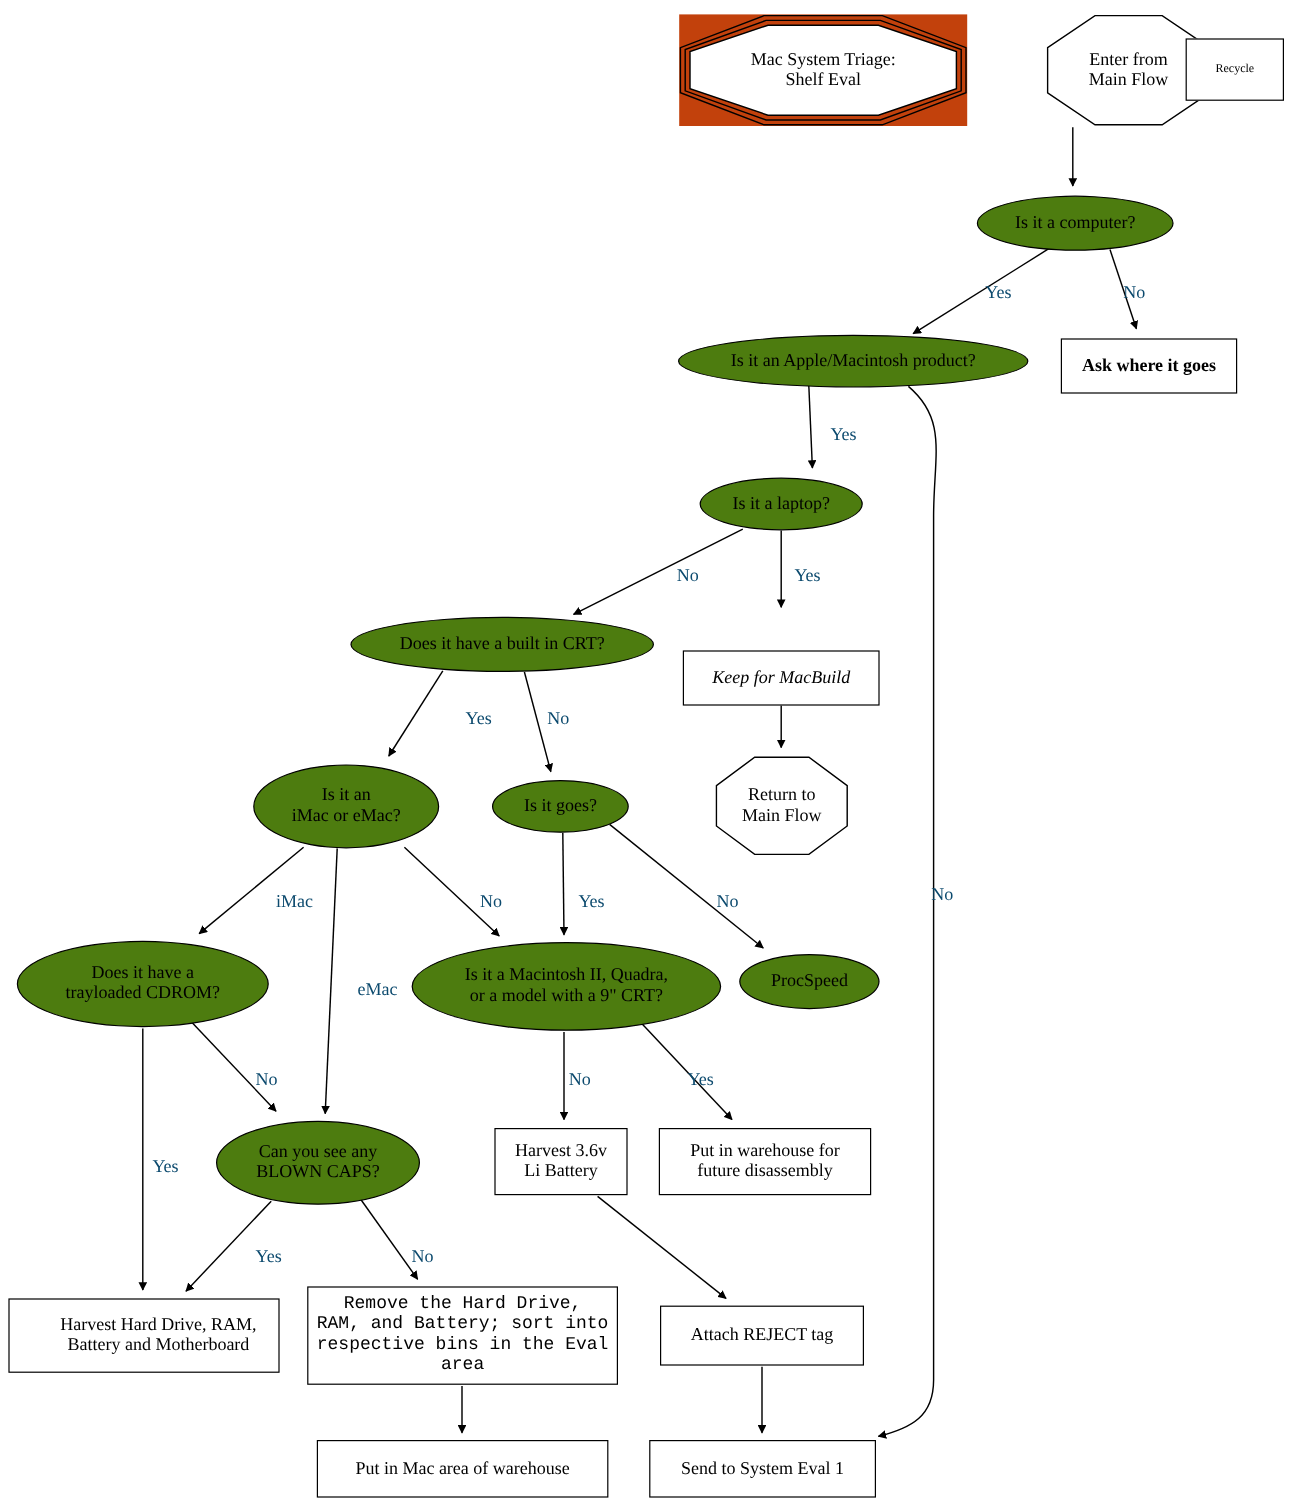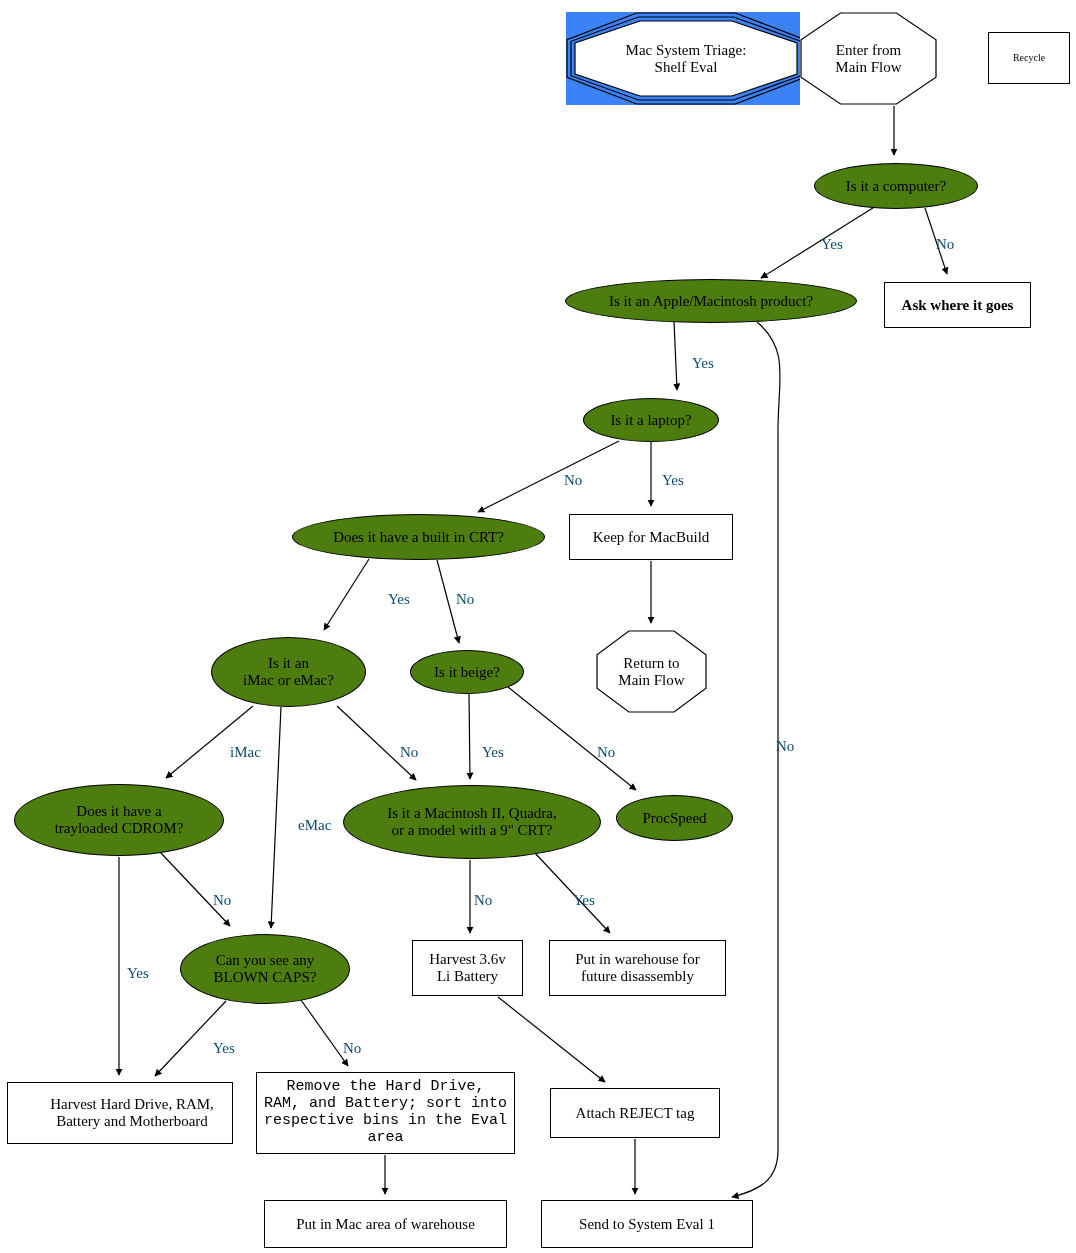--- a/index.html
+++ b/index.html
@@ -57,21 +57,21 @@
   .shape-octagon {
     background: #ffffff;
   }
   .shape-octagon .oct-svg,
   .shape-doubleoct .oct-svg {
     position: absolute;
     left: 0;
     top: 0;
   }
   .shape-doubleoct {
-    background: #3b82f6;
+    background: #c2410c;
   }
   .node .nlabel {
     position: relative;
     z-index: 2;
   }
   .edge-label {
     position: absolute;
     color: #0c4a6e;
     font-family: "Liberation Serif", "DejaVu Serif", serif;
     font-size: 15px;
@@ -116,57 +116,57 @@
         <path d="M 635,1139 L 635,1194" fill="none" stroke="#000000" stroke-width="1.2" marker-end="url(#arrow)"></path>
       </g>
   </svg>
   <div id="node-layer">
       <div class="node shape-doubleoct" style="left: 566px; top: 12px; width: 240px; height: 93px; font-size: 15px;"><svg class="oct-svg" width="240" height="93">
           <polygon points="70.7,1.0 169.3,1.0 239.0,27.7 239.0,65.3 169.3,92.0 70.7,92.0 1.0,65.3 1.0,27.7" fill="none" stroke="#000000" stroke-width="1.2"></polygon>
           <polygon points="72.4,5.0 167.6,5.0 235.0,29.3 235.0,63.7 167.6,88.0 72.4,88.0 5.0,63.7 5.0,29.3" fill="none" stroke="#000000" stroke-width="1.2"></polygon>
           <polygon points="74.0,9.0 166.0,9.0 231.0,31.0 231.0,62.0 166.0,84.0 74.0,84.0 9.0,62.0 9.0,31.0" fill="#ffffff" stroke="#000000" stroke-width="1.2"></polygon>
         </svg><span class="nlabel">Mac System Triage:
 Shelf Eval</span></div>
-      <div class="node shape-octagon" style="left: 800px; top: 12px; width: 137px; height: 93px; font-size: 15px;"><svg class="oct-svg" width="137" height="93">
+      <div class="node shape-octagon" style="left: 872px; top: 12px; width: 137px; height: 93px; font-size: 15px;"><svg class="oct-svg" width="137" height="93">
           <polygon points="40.5,1.0 96.5,1.0 136.0,27.7 136.0,65.3 96.5,92.0 40.5,92.0 1.0,65.3 1.0,27.7" fill="#ffffff" stroke="#000000" stroke-width="1.2"></polygon>
         </svg><span class="nlabel">Enter from
 Main Flow</span></div>
       <div class="node shape-box" style="left: 988px; top: 32px; width: 82px; height: 52px; font-size: 10px;"><span class="nlabel">Recycle</span></div>
       <div class="node shape-ellipse" style="left: 814px; top: 163px; width: 164px; height: 46px; font-size: 15px;"><span class="nlabel">Is it a computer?</span></div>
       <div class="node shape-box" style="left: 884px; top: 282px; width: 147px; height: 46px; font-size: 15px; font-weight: bold;"><span class="nlabel">Ask where it goes</span></div>
       <div class="node shape-ellipse" style="left: 565px; top: 279px; width: 292px; height: 44px; font-size: 15px;"><span class="nlabel">Is it an Apple/Macintosh product?</span></div>
       <div class="node shape-ellipse" style="left: 583px; top: 398px; width: 136px; height: 44px; font-size: 15px;"><span class="nlabel">Is it a laptop?</span></div>
-      <div class="node shape-box" style="left: 569px; top: 514px; width: 164px; height: 46px; font-size: 15px;"><span class="nlabel">Keep for MacBuild</span></div>
+      <div class="node shape-box" style="left: 569px; top: 542px; width: 164px; height: 46px; font-size: 15px; font-style: italic;"><span class="nlabel">Keep for MacBuild</span></div>
       <div class="node shape-octagon" style="left: 596px; top: 630px; width: 111px; height: 83px; font-size: 15px;"><svg class="oct-svg" width="111" height="83">
           <polygon points="32.9,1.0 78.1,1.0 110.0,24.7 110.0,58.3 78.1,82.0 32.9,82.0 1.0,58.3 1.0,24.7" fill="#ffffff" stroke="#000000" stroke-width="1.2"></polygon>
         </svg><span class="nlabel">Return to
 Main Flow</span></div>
       <div class="node shape-ellipse" style="left: 292px; top: 514px; width: 253px; height: 46px; font-size: 15px;"><span class="nlabel">Does it have a built in CRT?</span></div>
       <div class="node shape-ellipse" style="left: 211px; top: 637px; width: 155px; height: 70px; font-size: 15px;"><span class="nlabel">Is it an
 iMac or eMac?</span></div>
-      <div class="node shape-ellipse" style="left: 410px; top: 650px; width: 114px; height: 44px; font-size: 15px;"><span class="nlabel">Is it beige?</span></div>
+      <div class="node shape-ellipse" style="left: 410px; top: 650px; width: 114px; height: 44px; font-size: 15px;"><span class="nlabel">Is it goes?</span></div>
       <div class="node shape-ellipse" style="left: 14px; top: 784px; width: 210px; height: 72px; font-size: 15px;"><span class="nlabel">Does it have a
 trayloaded CDROM?</span></div>
       <div class="node shape-ellipse" style="left: 343px; top: 785px; width: 258px; height: 74px; font-size: 15px;"><span class="nlabel">Is it a Macintosh II, Quadra,
 or a model with a 9" CRT?</span></div>
       <div class="node shape-ellipse" style="left: 616px; top: 795px; width: 117px; height: 46px; font-size: 15px;"><span class="nlabel">ProcSpeed</span></div>
       <div class="node shape-ellipse" style="left: 180px; top: 934px; width: 170px; height: 70px; font-size: 15px;"><span class="nlabel">Can you see any
 BLOWN CAPS?</span></div>
       <div class="node shape-box" style="left: 412px; top: 940px; width: 111px; height: 56px; font-size: 15px;"><span class="nlabel">Harvest 3.6v
 Li Battery</span></div>
       <div class="node shape-box" style="left: 549px; top: 940px; width: 177px; height: 56px; font-size: 15px;"><span class="nlabel">Put in warehouse for
 future disassembly</span></div>
       <div class="node shape-box" style="left: 7px; top: 1082px; width: 226px; height: 62px; font-size: 15px; padding-left: 24px;"><span class="nlabel">Harvest Hard Drive, RAM,
 Battery and Motherboard</span></div>
       <div class="node shape-box" style="left: 256px; top: 1072px; width: 259px; height: 82px; font-size: 15px; font-family: Liberation Mono, monospace;"><span class="nlabel">Remove the Hard Drive,
 RAM, and Battery; sort into
 respective bins in the Eval area</span></div>
       <div class="node shape-box" style="left: 264px; top: 1200px; width: 243px; height: 48px; font-size: 15px;"><span class="nlabel">Put in Mac area of warehouse</span></div>
       <div class="node shape-box" style="left: 550px; top: 1088px; width: 170px; height: 50px; font-size: 15px;"><span class="nlabel">Attach REJECT tag</span></div>
-      <div class="node shape-box" style="left: 541px; top: 1200px; width: 212px; height: 48px; font-size: 15px;"><span class="nlabel">Send to System Eval 1</span></div>
+      <div class="node shape-box" style="left: 541px; top: 1200px; width: 189px; height: 48px; font-size: 15px;"><span class="nlabel">Send to System Eval 1</span></div>
     </div>
   <div id="edge-label-layer" style="position:absolute;left:0;top:0;width:1076px;height:1253px;">
       <div class="edge-label" style="left: 821px; top: 236px;">Yes</div>
       <div class="edge-label" style="left: 936px; top: 236px;">No</div>
       <div class="edge-label" style="left: 692px; top: 355px;">Yes</div>
       <div class="edge-label" style="left: 776px; top: 738px;">No</div>
       <div class="edge-label" style="left: 564px; top: 472px;">No</div>
       <div class="edge-label" style="left: 662px; top: 472px;">Yes</div>
       <div class="edge-label" style="left: 388px; top: 591px;">Yes</div>
       <div class="edge-label" style="left: 456px; top: 591px;">No</div>

